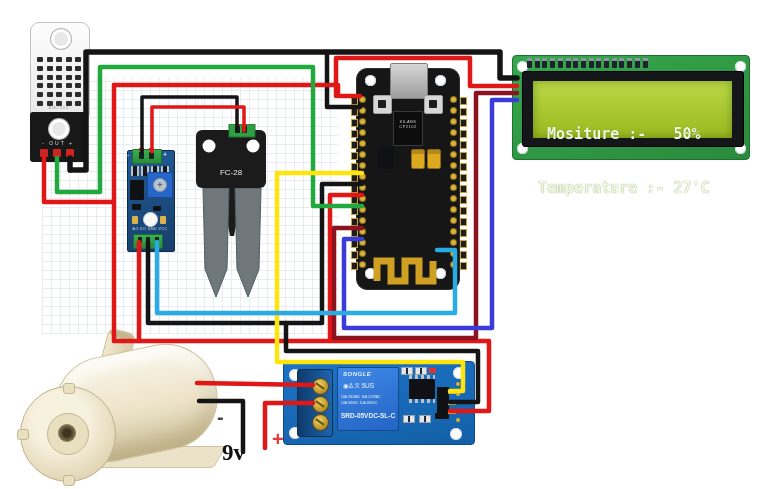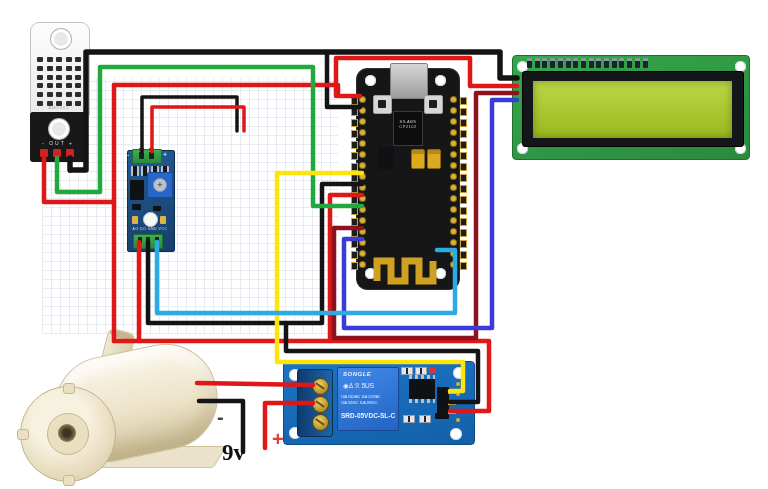--- a/index.html
+++ b/index.html
@@ -149,20 +149,36 @@
     <div class="abs" style="left:2px;top:79px;width:42px;text-align:center;color:#cfe0f0;font-size:3.5px;letter-spacing:.5px">AO DO GND VCC</div>
     <div class="abs term" style="left:6px;top:86px;width:28px;height:13px"></div>
     <div class="slot" style="left:11px;top:89px;width:4px;height:6px"></div>
     <div class="slot" style="left:19px;top:89px;width:4px;height:6px"></div>
     <div class="slot" style="left:28px;top:89px;width:4px;height:6px"></div>
     <div class="redtip" style="left:11px;top:96px;width:4px;height:4px"></div>
     <div class="redtip" style="left:19px;top:96px;width:4px;height:4px"></div>
     <div class="redtip" style="left:28px;top:96px;width:4px;height:4px"></div>
   </div>
 
+  <div class="abs" style="left:196px;top:124px;width:72px;height:210px">
+    <svg width="72" height="210">
+      <polygon points="25,64 47,64 38,112 34,112" fill="#1b1b1b"></polygon>
+      <polygon points="7,64 33,64 31,145 20,173 9,145" fill="#6f777b" stroke="#555d61" stroke-width="1"></polygon>
+      <polygon points="39,64 65,64 63,145 52,173 41,145" fill="#6f777b" stroke="#555d61" stroke-width="1"></polygon>
+      <rect x="0" y="6" width="70" height="58" rx="6" fill="#1b1b1b"></rect>
+      <circle cx="13" cy="22" r="6.5" fill="#ffffff"></circle>
+      <circle cx="57" cy="22" r="6.5" fill="#ffffff"></circle>
+      <rect x="33" y="0" width="26" height="13" fill="#2f9e44" stroke="#1d7a2e"></rect>
+      <rect x="39" y="2" width="5" height="7" fill="#10241a"></rect>
+      <rect x="46" y="2" width="5" height="7" fill="#10241a"></rect>
+      <rect x="39" y="0" width="5" height="2" fill="#d12525"></rect>
+      <rect x="46" y="0" width="5" height="2" fill="#d12525"></rect>
+      <text x="35" y="51" fill="#e8e8e8" font-size="8" text-anchor="middle" font-family="Liberation Sans, sans-serif">FC-28</text>
+    </svg>
+  </div>
 
   <div class="abs mcu" style="left:356px;top:68px;width:102px;height:220px">
     <div class="abs usb" style="left:33px;top:-6px;width:36px;height:34px"></div>
     <div class="hole" style="left:8px;top:6px;width:11px;height:11px"></div>
     <div class="hole" style="left:78px;top:6px;width:11px;height:11px"></div>
     <div class="hole" style="left:8px;top:199px;width:11px;height:11px"></div>
     <div class="hole" style="left:78px;top:199px;width:11px;height:11px"></div>
     <div class="btn" style="left:16px;top:26px"></div>
     <div class="btn" style="left:67px;top:26px"></div>
     <div class="abs chip" style="left:36px;top:42px;width:28px;height:26px">
@@ -260,20 +276,22 @@
         <div class="lcd-pin" style="left: 77px; top: 0px;"></div>
         <div class="lcd-pin" style="left: 84.7px; top: 0px;"></div>
         <div class="lcd-pin" style="left: 92.4px; top: 0px;"></div>
         <div class="lcd-pin" style="left: 100.1px; top: 0px;"></div>
         <div class="lcd-pin" style="left: 107.8px; top: 0px;"></div>
         <div class="lcd-pin" style="left: 115.5px; top: 0px;"></div>
       </div>
     <div class="abs bezel" style="left:9px;top:15px;width:220px;height:74px">
       <div class="abs screen" style="left:10px;top:9px;width:199px;height:57px">
         <div class="abs lcdtext" style="left:5px;top:8px">
+          <div> Mositure :-   50%</div>
+          <div>Temperature :- 27'C</div>
         </div>
       </div>
     </div>
   </div>
 
   <div class="abs relay-pcb" style="left:283px;top:361px;width:190px;height:82px">
     <div class="hole" style="left:5px;top:7px;width:12px;height:12px"></div>
     <div class="hole" style="left:169px;top:5px;width:12px;height:12px"></div>
     <div class="hole" style="left:5px;top:65px;width:12px;height:12px"></div>
     <div class="hole" style="left:166px;top:66px;width:12px;height:12px"></div>

